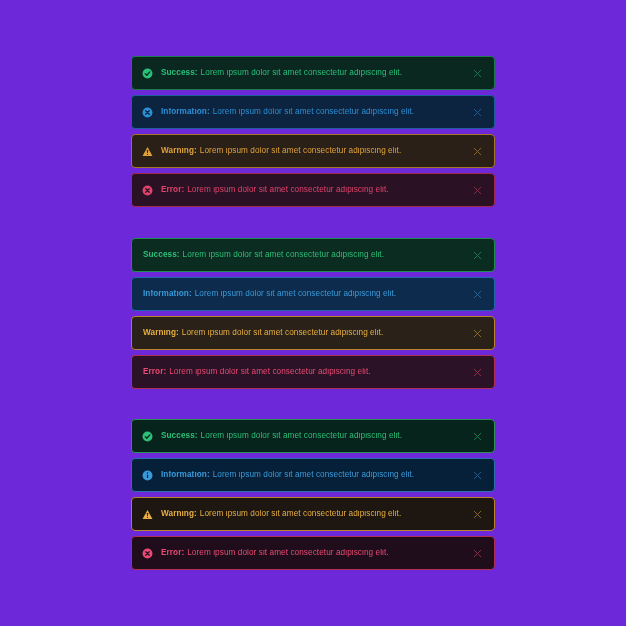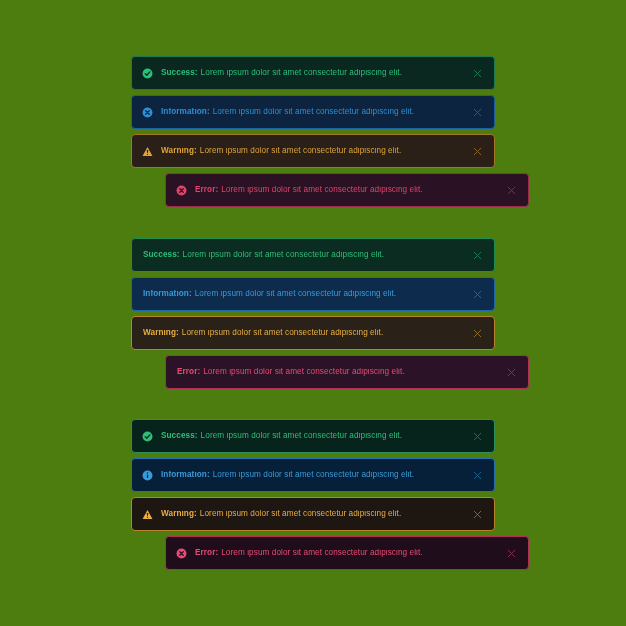--- a/index.html
+++ b/index.html
@@ -11,21 +11,21 @@
     width: 626px;
     height: 626px;
     background: #03112a;
     font-family: "Liberation Sans", sans-serif;
     overflow: hidden;
   }
   #stage {
     position: relative;
     width: 626px;
     height: 626px;
-    background: #4d7c0f;
+    background: #6d28d9;
   }
   .group {
     position: absolute;
     left: 131px;
     width: 364px;
     display: flex;
     flex-direction: column;
   }
   .alert {
     position: relative;
@@ -35,21 +35,21 @@
     border-radius: 4px;
     border: 1px solid transparent;
     display: flex;
     align-items: center;
     padding: 0 10px 0 10px;
     margin-bottom: 5px;
     font-size: 8.2px;
     letter-spacing: 0.08px;
     line-height: 1;
   }
-  .alert:last-child { margin-bottom: 0; margin-left: 34px; }
+  .alert:last-child { margin-bottom: 0; }
 
   .alert .ic {
     flex: 0 0 auto;
     width: 11px;
     height: 11px;
     margin-right: 8px;
     display: inline-flex;
     align-items: center;
     justify-content: center;
   }

